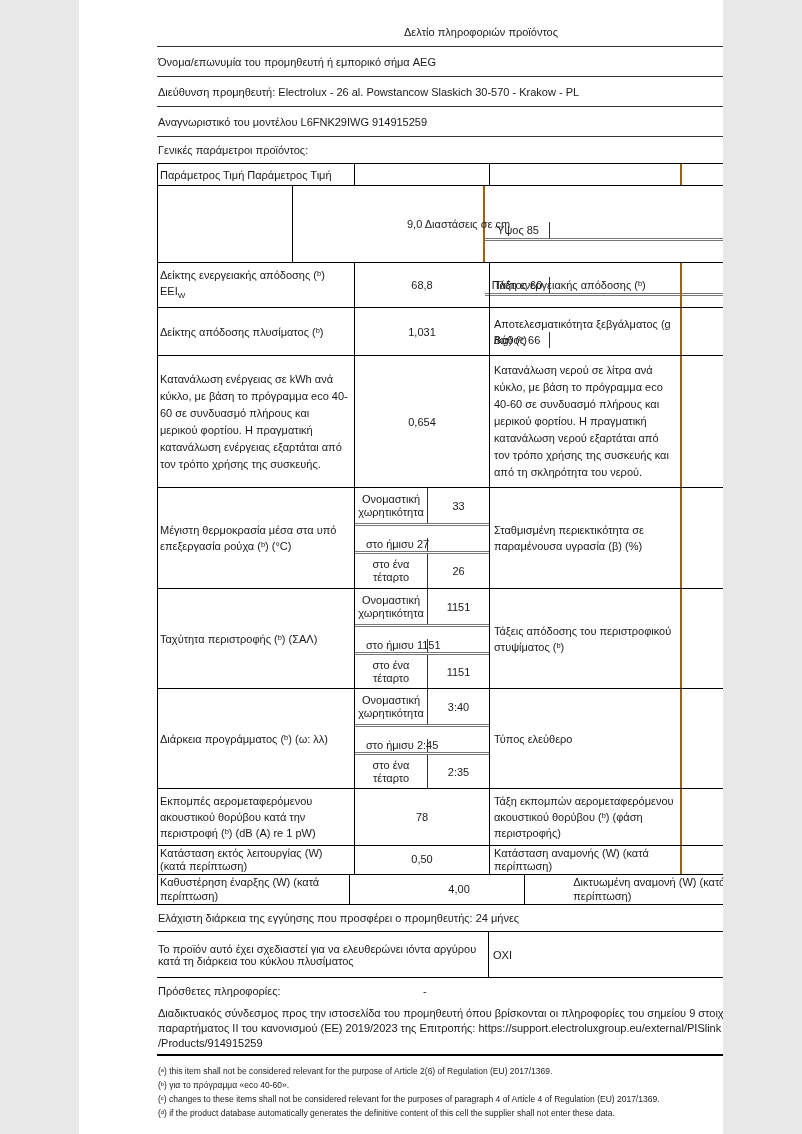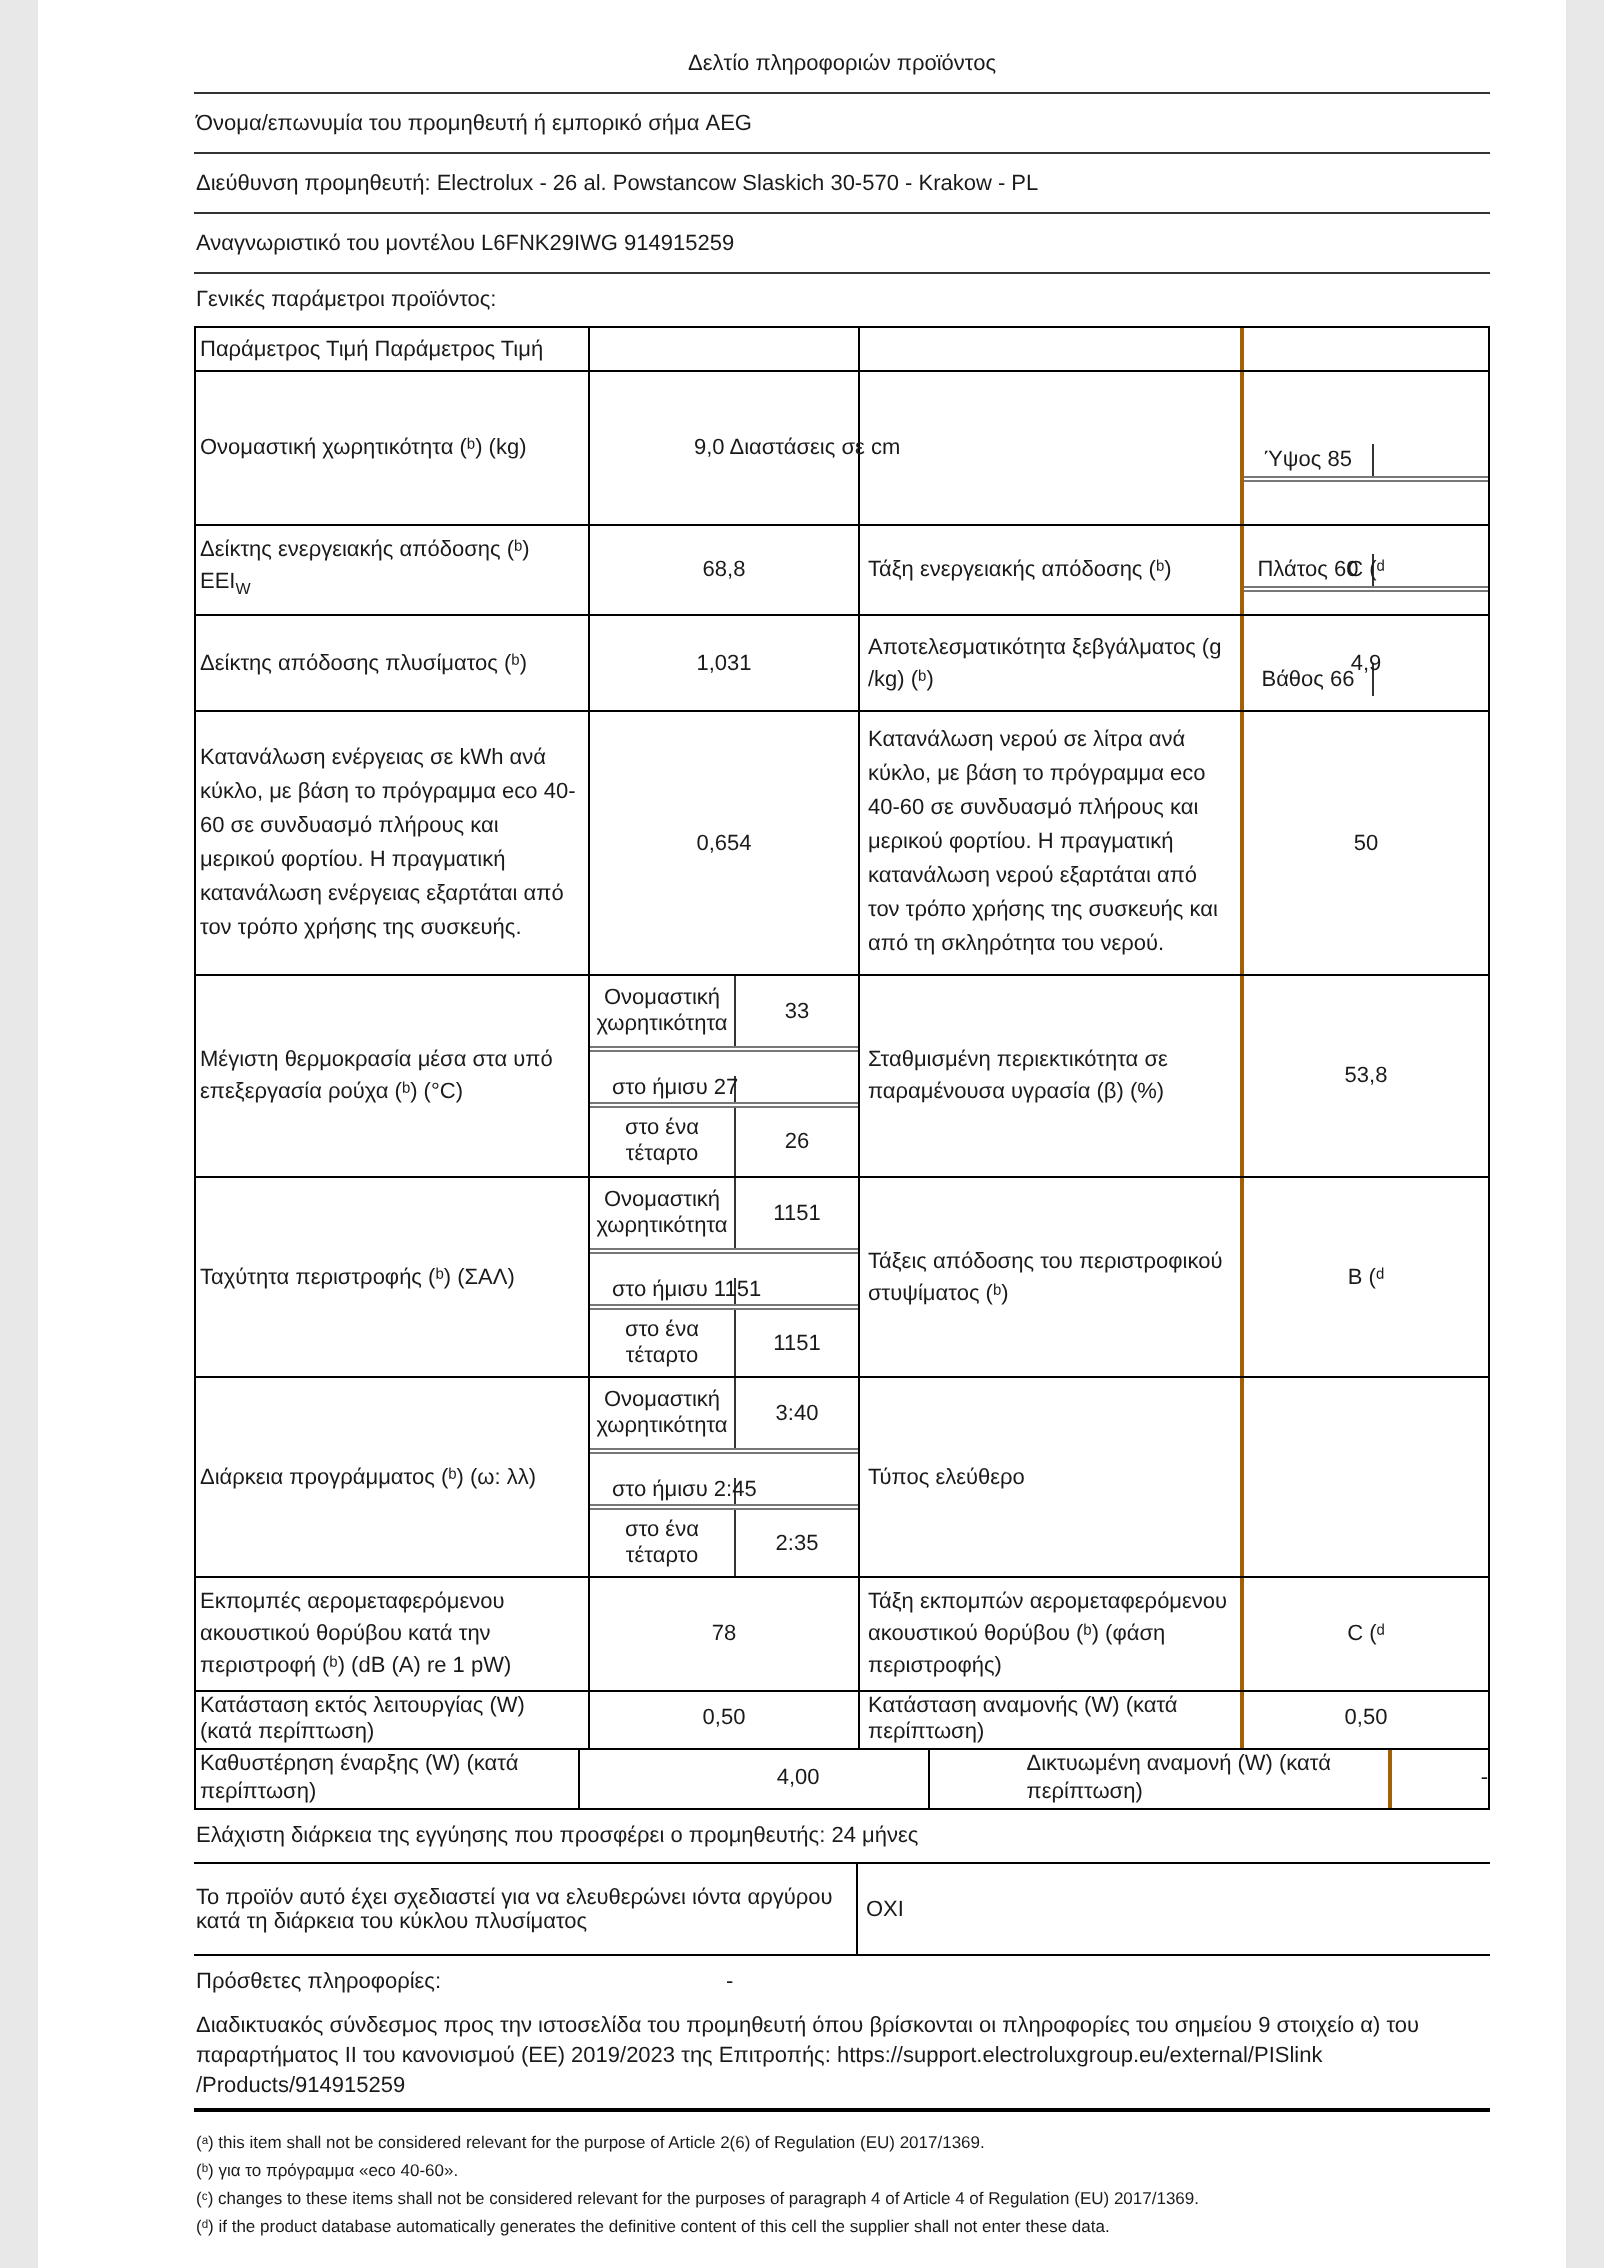--- a/index.html
+++ b/index.html
@@ -1,18 +1,18 @@
 <!DOCTYPE html>
 <html><head>
 <meta charset="utf-8">
 <style>
   * { margin:0; padding:0; box-sizing:border-box; }
   html,body { background:#e8e8e8; }
   .page {
-    position:relative; width:764px; height:1134px; background:#ffffff;
+    position:relative; width:644px; height:1134px; background:#ffffff;
     font-family:"Liberation Sans","DejaVu Sans",sans-serif;
     font-size:11px; color:#1a1a1a; overflow:hidden; margin:0 auto;
   }
   .content { position:absolute; left:78px; top:22px; width:648px; }
   .title { height:25px; text-align:center; border-bottom:1px solid #333; line-height:20px; }
   .inforow { height:30px; display:flex; align-items:center; border-bottom:1px solid #333; padding-left:1px; }
   .genlabel { height:26px; display:flex; align-items:center; padding-left:1px; }
   .tbl { border:1px solid #000; }
   .r { display:flex; border-bottom:1px solid #000; position:relative; line-height:16px; }
   .r:last-child { border-bottom:none;gap:44px; }
@@ -75,21 +75,20 @@
     <div class="tbl">
 
       <div class="r" style="height:22px">
         <div class="c c1">Παράμετρος Τιμή Παράμετρος Τιμή</div>
         <div class="c c2"></div>
         <div class="c c3"></div>
         <div class="c c4"></div>
       </div>
 
       <div class="r" style="height:77px">
-        <div class="c c1">Ονομαστική χωρητικότητα (ᵇ) (kg)</div>
         <div class="c c2">
           <span class="overlay">9,0 Διαστάσεις σε cm</span>
         </div>
         <div class="c c3"></div>
         <div class="c c4 subhost">
           <div class="sub">
             <div class="drow">
               <span class="dl">Ύψος 85</span>
               <span class="dv"></span>
             </div>

